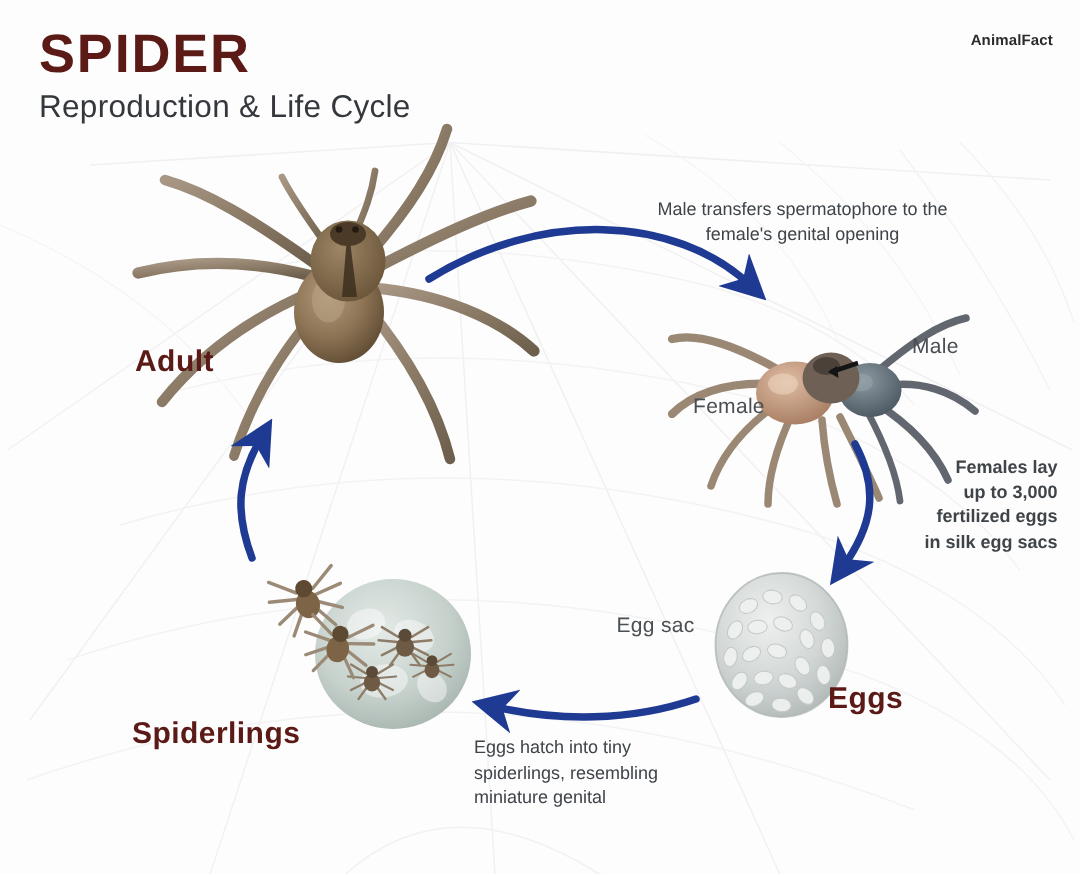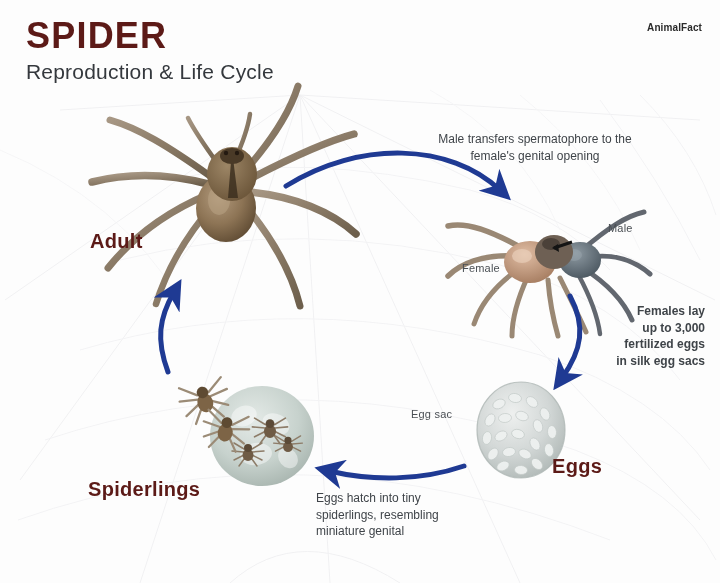--- a/index.html
+++ b/index.html
@@ -56,21 +56,21 @@
     white-space: pre-line;
   }
   #desc-mating   { left: 385px; top: 131px; text-align: center; width: 300px; }
   #desc-lay      { left: 585px; top: 303px; text-align: right;  width: 120px; font-weight: bold; }
   #desc-hatch    { left: 316px; top: 490px; text-align: left;   width: 230px; }
   #desc-molt     { left: 33px;  top: 302px; text-align: left;   width: 150px; }
 
   
   .callout {
     position: absolute; z-index: 8;
-    font-size: 11px; color: #4a4f54; letter-spacing: 0.2px;
+    font-size: 14px; color: #4a4f54; letter-spacing: 0.2px;
     white-space: nowrap;
     text-align: center;
   }
   #callout-female { left: 446px; top: 262px; padding-left: 16px; }
   #callout-male   { left: 608px; top: 222px; }
   #callout-eggsac { left: 411px; top: 408px; }
 
   
   #arrows { position: absolute; inset: 0; z-index: 5; pointer-events: none; }
 

